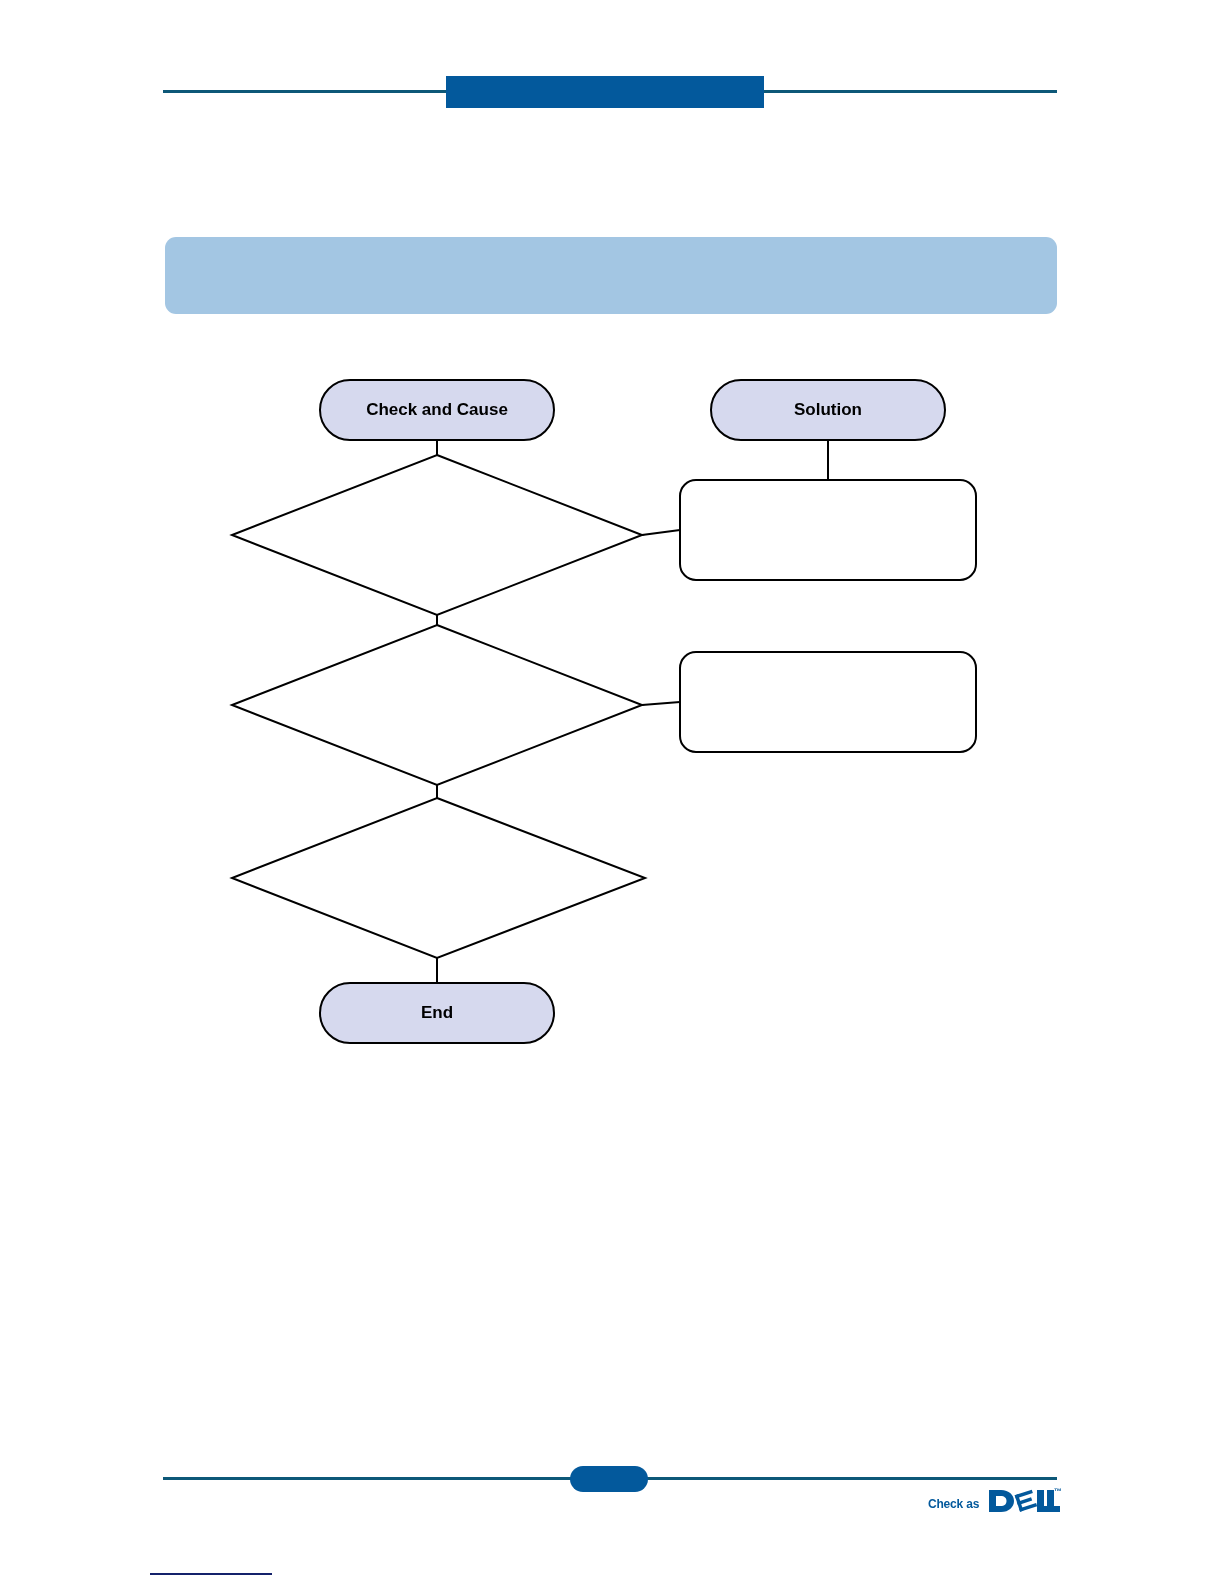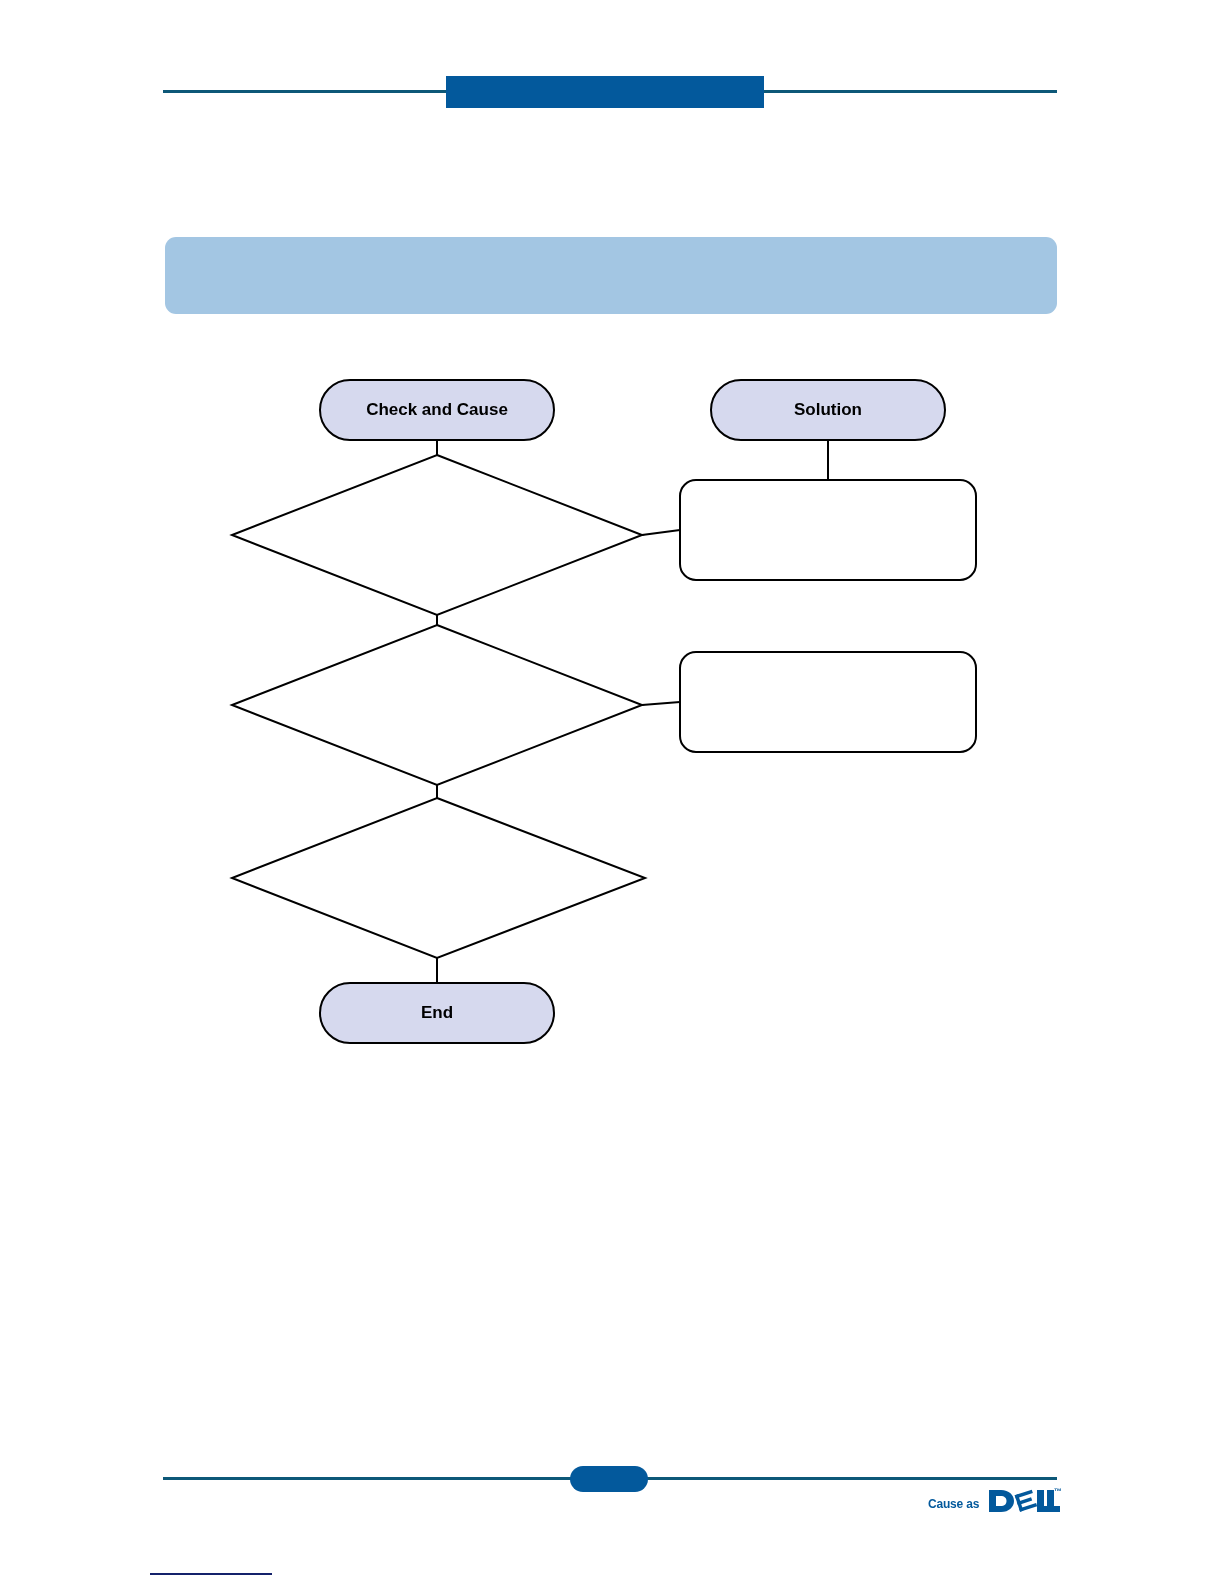--- a/index.html
+++ b/index.html
@@ -254,21 +254,21 @@
 
 <div class="footer-rule"></div>
 
 <div class="footer-page-tab">
   <span class="footer-page-number"></span>
 </div>
 
 <div class="footer-bottom-rule"></div>
 
 <div id="dell-logo">
-  <span class="dell-easy-as">Cause as</span>
+  <span class="dell-easy-as">Check as</span>
   <svg id="dell-wordmark" width="72" height="28" viewBox="0 0 144 56" xmlns="http://www.w3.org/2000/svg">
 
     <path d="M2 6 L26 6 C42 6 52 16 52 28 C52 40 42 50 26 50 L2 50 Z
              M16 18 L16 38 L25 38 C33 38 37 34 37 28 C37 22 33 18 25 18 Z" fill="#03599c" fill-rule="evenodd"></path>
 
     <g transform="rotate(-18 76 28)">
       <rect x="58" y="10" width="36" height="7" fill="#03599c"></rect>
       <rect x="58" y="24" width="30" height="7" fill="#03599c"></rect>
       <rect x="58" y="38" width="36" height="7" fill="#03599c"></rect>
       <rect x="58" y="10" width="7" height="35" fill="#03599c"></rect>

